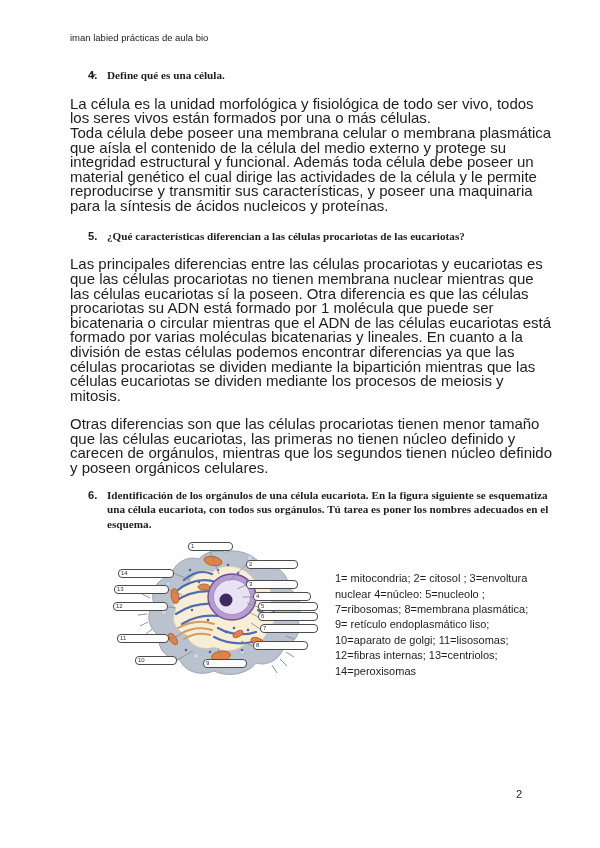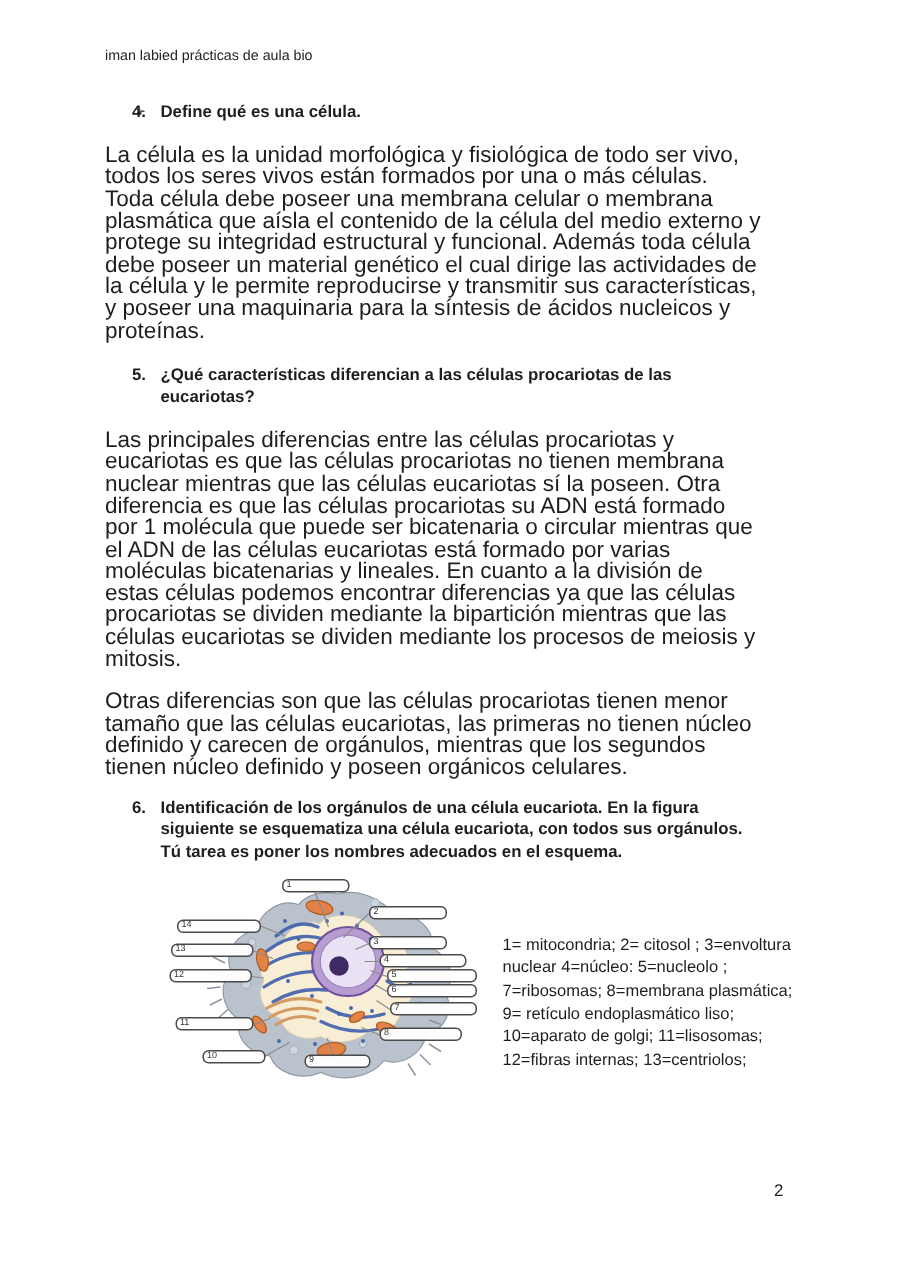--- a/index.html
+++ b/index.html
@@ -4,21 +4,21 @@
 <style>
   * { margin: 0; padding: 0; box-sizing: border-box; }
   html, body { background: #ffffff; }
   .page {
     position: relative;
     width: 600px;
     height: 848px;
     background: #ffffff;
     font-family: "Liberation Sans", sans-serif;
     color: #1e1e1e;
-    padding: 32px 92px 0 70px;
+    padding: 32px 48px 0 70px;
     overflow: hidden;
   }
   .doc-header {
     font-size: 9.5px;
     line-height: 12px;
     color: #222;
   }
   .bullet-item {
     margin-top: 24px;
     padding-left: 38px;
@@ -32,21 +32,21 @@
     top: 0;
     font-size: 10px;
   }
   .heading {
     display: flex;
     font-weight: bold;
     font-size: 11.2px;
     line-height: 14.8px;
   }
   .heading .h-num { width: 19px; flex: 0 0 19px; margin-left: 18px; }
-  .heading .h-text { flex: 1; }
+  .heading .h-text { flex: 1; font-family: Liberation Serif, serif; }
   .h4 { margin-top: 22px; }
   .h5 { margin-top: 15px; }
   .h6 { margin-top: 12px; }
   .para {
     font-size: 15px;
     line-height: 14.6px;
   }
   .mt-para  { margin-top: 14px; }
   .mt-para0 { margin-top: 0; }
   .figure-row {
@@ -260,19 +260,20 @@
         </div>
     </div>
 
     <div class="legend">
       <div>1= mitocondria; 2= citosol ; 3=envoltura</div>
       <div>nuclear 4=núcleo: 5=nucleolo ;</div>
       <div>7=ribosomas; 8=membrana plasmática;</div>
       <div>9= retículo endoplasmático liso;</div>
       <div>10=aparato de golgi; 11=lisosomas;</div>
       <div>12=fibras internas; 13=centriolos;</div>
+      <div>14=peroxisomas</div>
     </div>
 
   </div>
 
   <div class="page-number">2</div>
 
 </div>
 
 </body></html>

